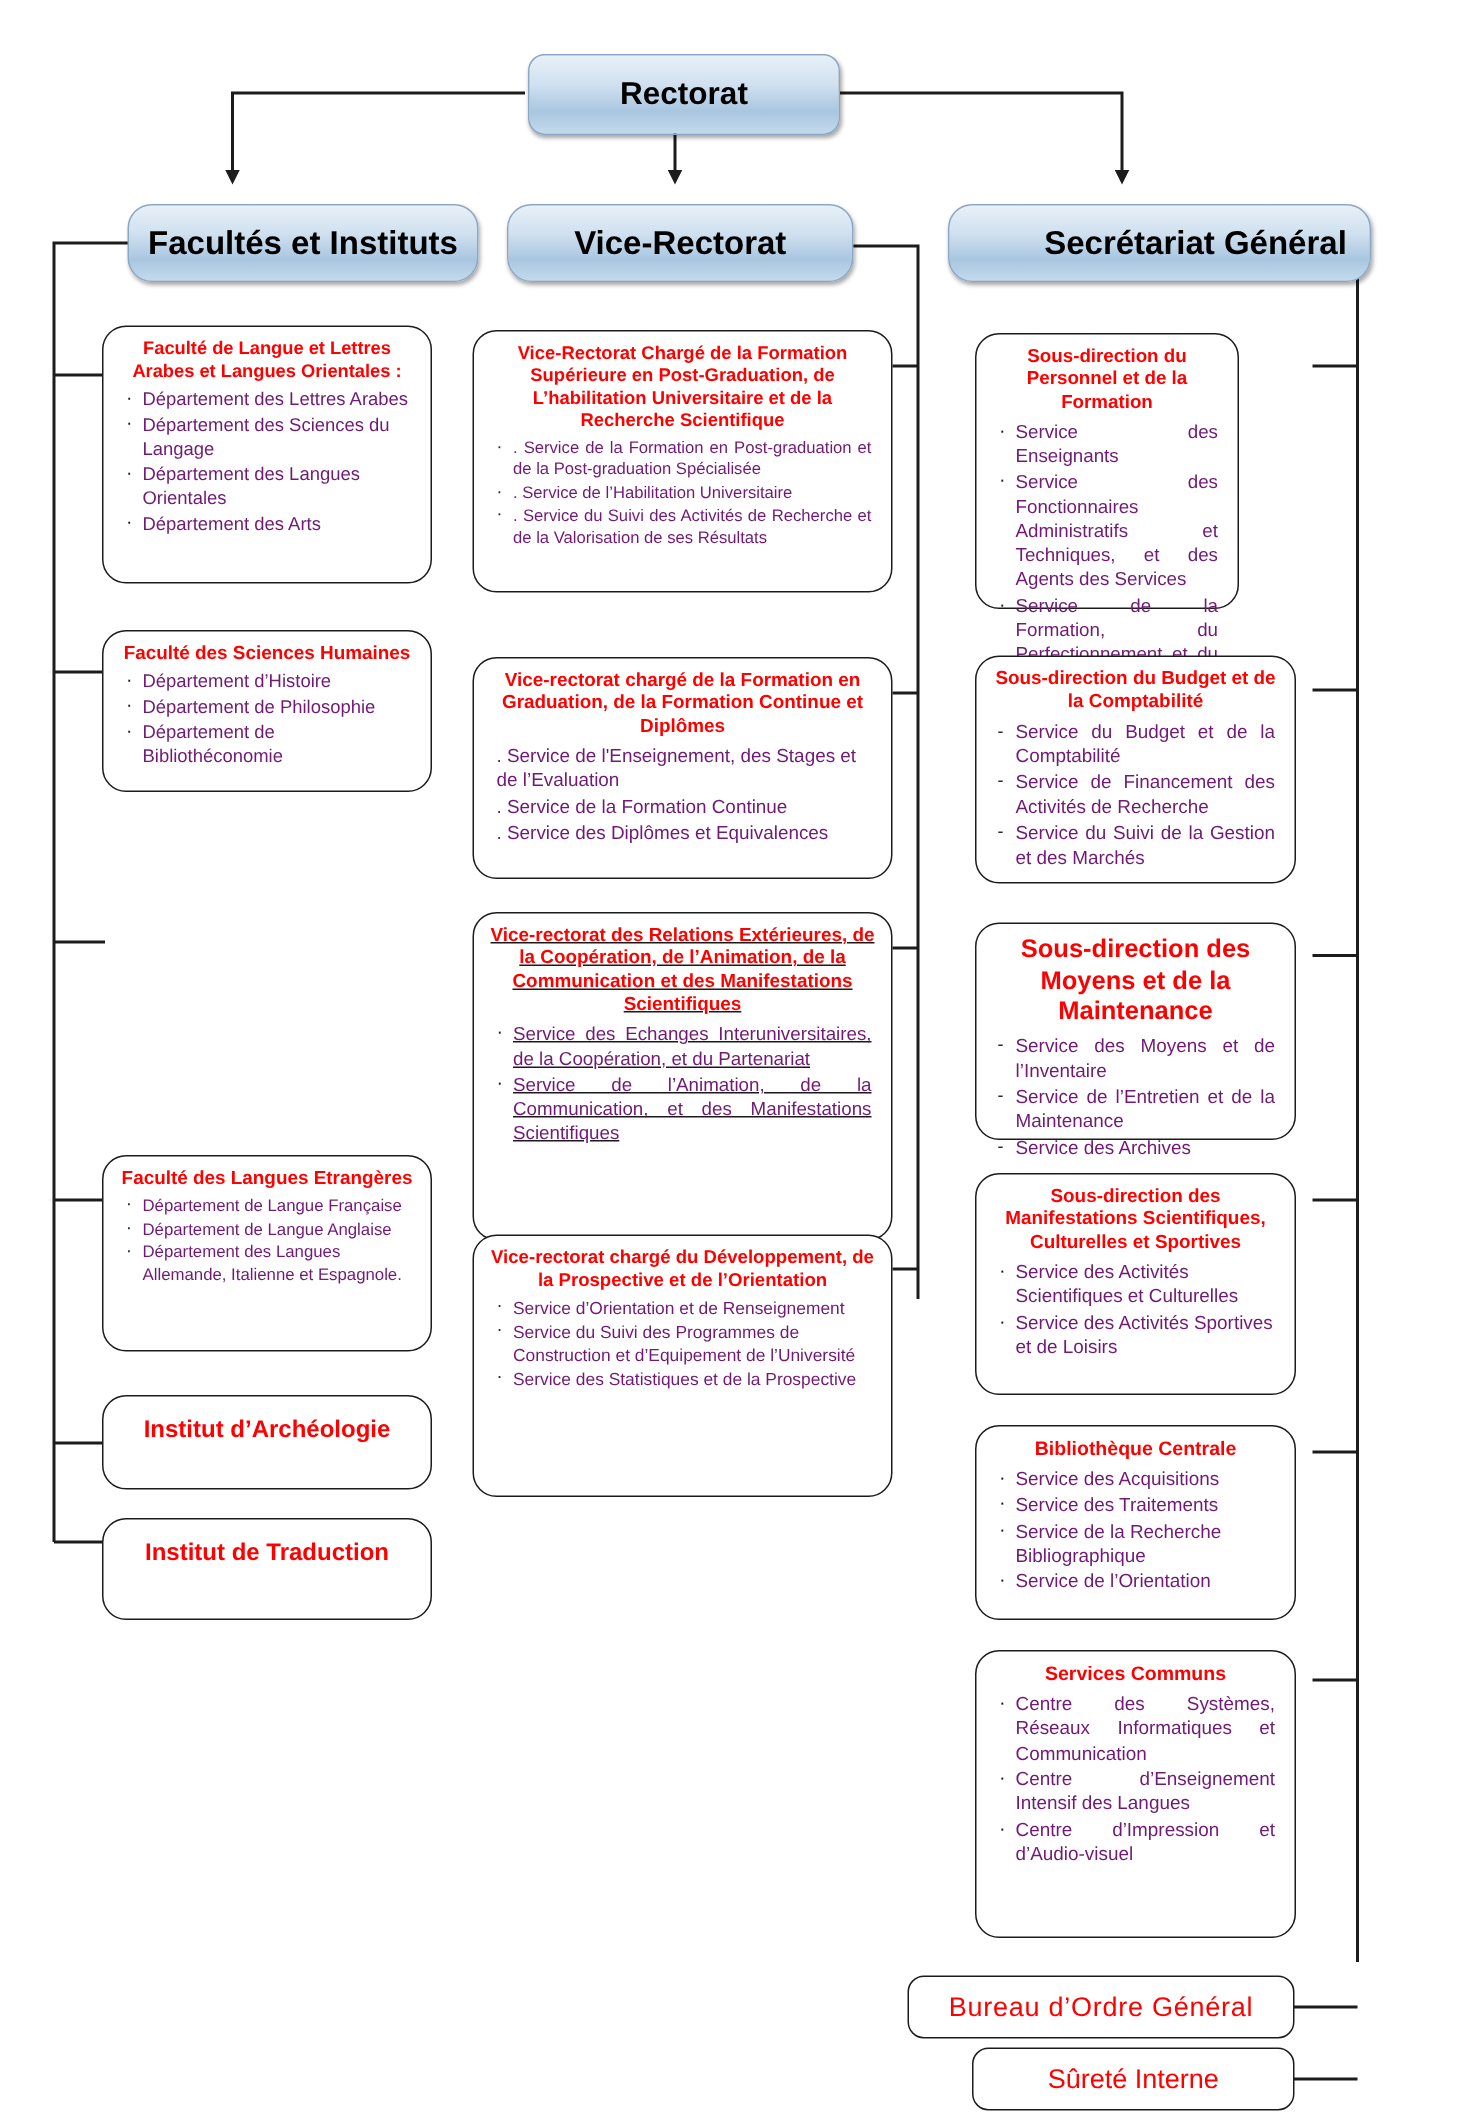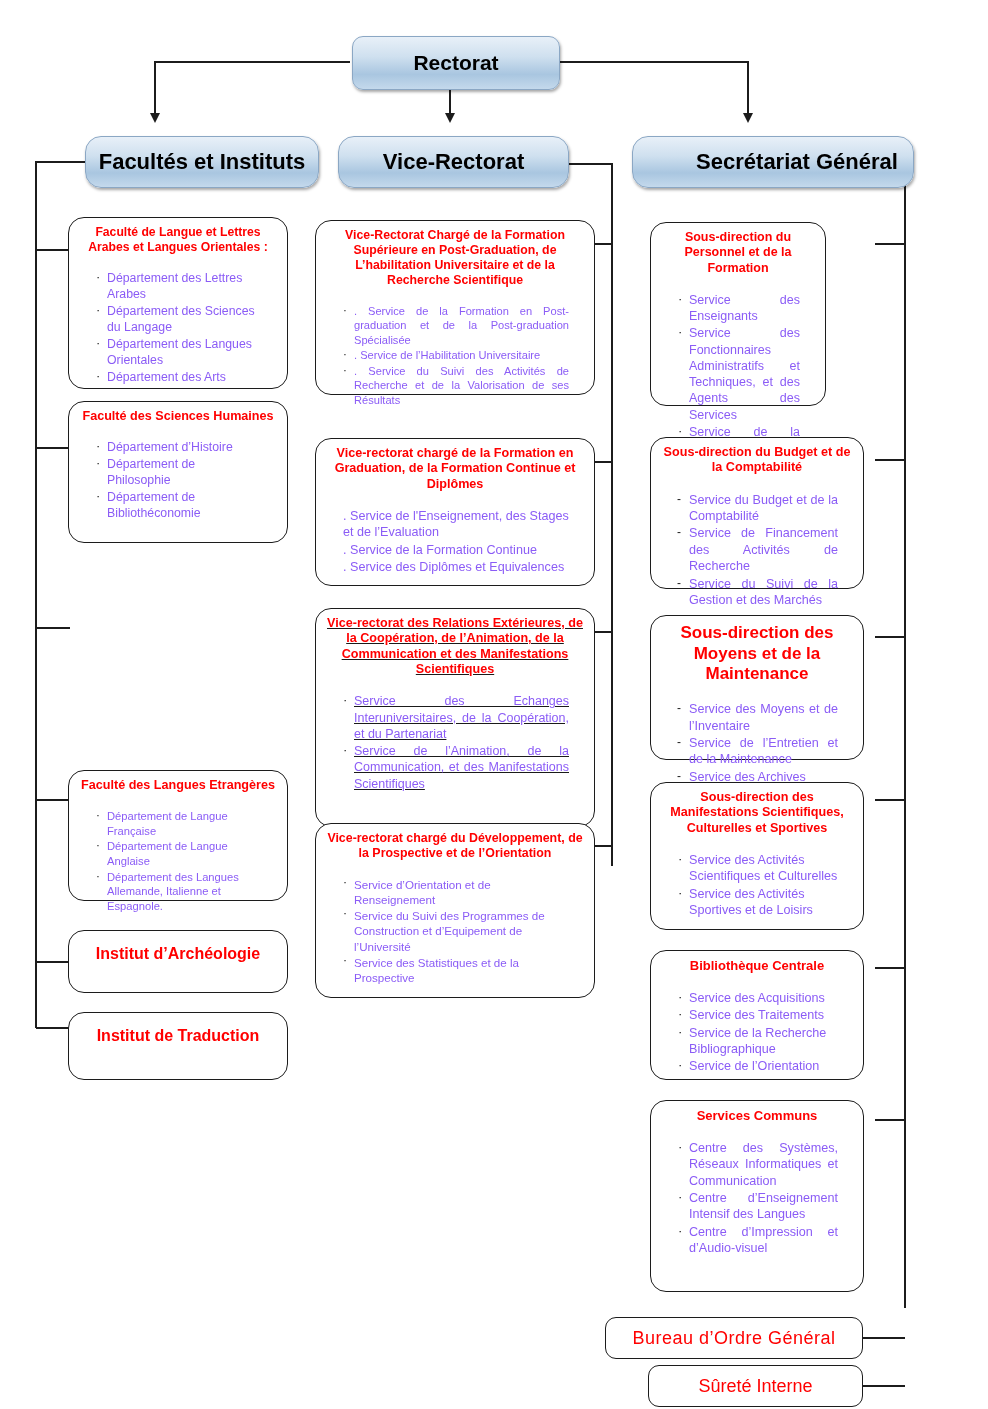--- a/index.html
+++ b/index.html
@@ -44,22 +44,22 @@
   }
   .card .ttl{
     color:#ff0000;
     font-weight:bold;
     text-align:center;
     line-height:1.22;
     margin:0 0 2px 0;
   }
   .card ul{
     list-style:none;
-    margin:16px;padding:0;
-    color:#8b5cf6;
+    margin:4px;padding:0;
+    color:#701a75;
   }
   .card li{
     position:relative;
     padding-left:13px;
     line-height:1.30;
     margin-bottom:1px;
   }
   .card li::before{
     content:"·";
     position:absolute;left:2px;top:-2px;
@@ -147,21 +147,21 @@
   <div class="card" style="left:68px;top:217px;width:220px;height:172px;font-size:12.3px;">
     <div class="ttl" style="font-size:12.2px;">Faculté de Langue et Lettres Arabes et Langues Orientales :</div>
     <ul class="just">
       <li>Département des Lettres Arabes</li>
       <li>Département des Sciences du Langage</li>
       <li>Département des Langues Orientales</li>
       <li>Département des Arts</li>
     </ul>
   </div>
 
-  <div class="card" style="left:68px;top:401px;width:220px;height:142px;font-size:12.3px;">
+  <div class="card" style="left:68px;top:420px;width:220px;height:108px;font-size:12.3px;">
     <div class="ttl" style="font-size:12.6px;">Faculté des Sciences Humaines</div>
     <ul>
       <li>Département d’Histoire</li>
       <li>Département de Philosophie</li>
       <li>Département de Bibliothéconomie</li>
     </ul>
   </div>
 
 
   <div class="card" style="left:68px;top:770px;width:220px;height:131px;font-size:11.2px;">

